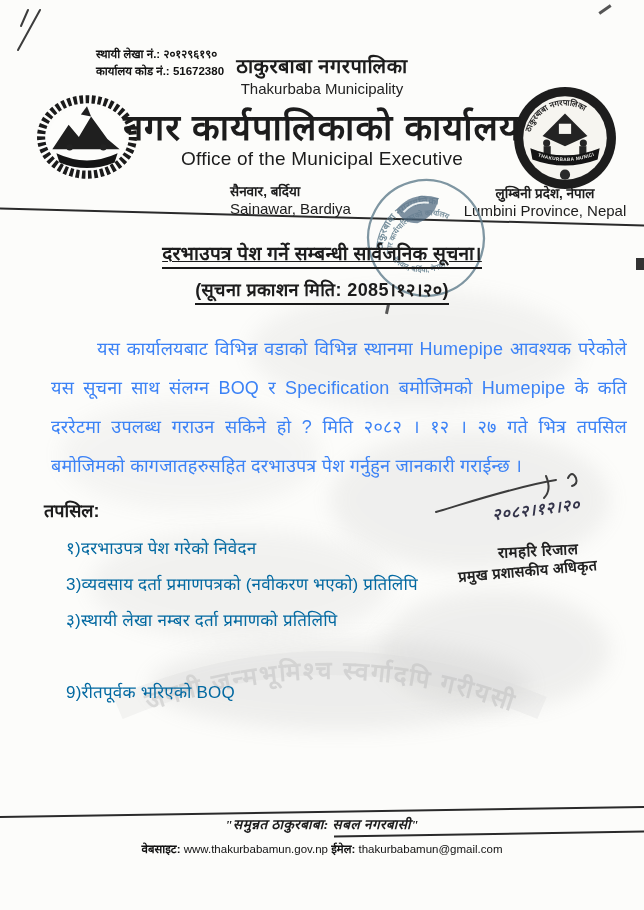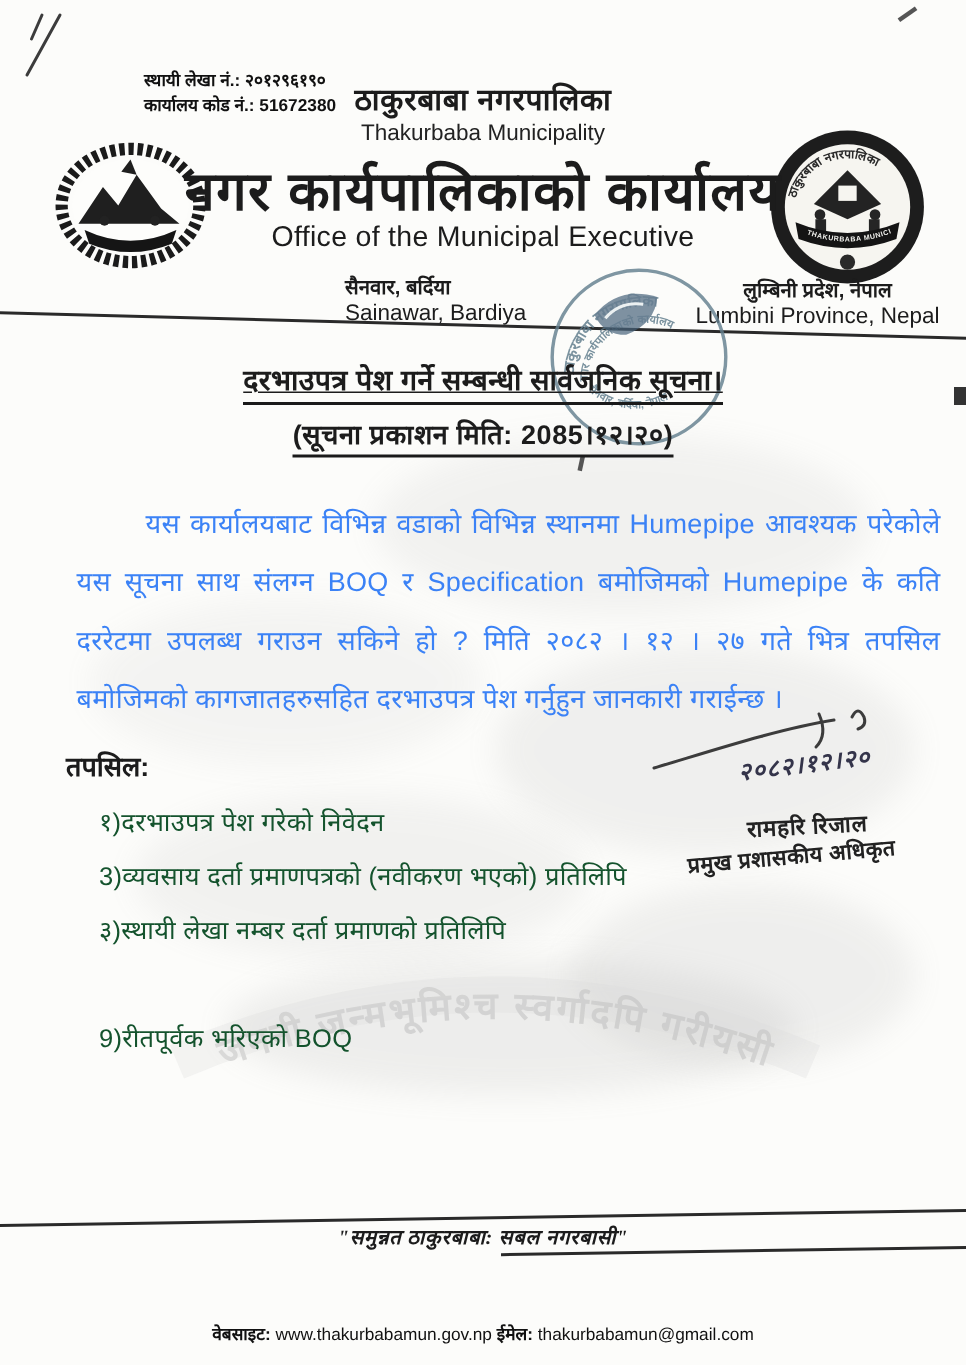--- a/index.html
+++ b/index.html
@@ -25,28 +25,28 @@
   
   .title-line{font-size:19px;font-weight:bold;border-bottom:2.5px solid #1a1a1a;padding-bottom:3px;letter-spacing:.3px;text-decoration:underline;}
   .subtitle-line{font-size:18px;font-weight:bold;border-bottom:2.5px solid #1a1a1a;padding-bottom:3px;letter-spacing:.4px;}
   .center-wrap{left:0;width:644px;text-align:center;}
   
   .body-par{
     left:38px;width:576px;font-size:18px;line-height:39px;
     text-align:justify;text-indent:46px;letter-spacing:.2px;color:#3b82f6;margin-left:13px;
   }
   .tapasil{font-size:18px;font-weight:bold;}
-  .list-item{font-size:17px;color:#14532d;letter-spacing:.2px;}
+  .list-item{font-size:17px;color:#0369a1;letter-spacing:.2px;}
   
   .sig-date{font-size:16px;font-weight:bold;font-style:italic;color:#34344a;letter-spacing:1px;}
   .sig-name{font-size:15px;font-weight:bold;color:#222;letter-spacing:.5px;}
   .sig-title{font-size:14.5px;font-weight:bold;color:#222;letter-spacing:.3px;}
   
   .slogan{font-family:"Liberation Serif","DejaVu Serif",serif;font-style:italic;font-weight:bold;font-size:13.5px;letter-spacing:.5px;}
-  .weblineseg{font-size:11.5px;color:#111;margin-top:40px;}
+  .weblineseg{font-size:11.5px;color:#111;}
   .weblineseg .lbl{font-weight:bold;}
   .stamp{opacity:.82;}
   .pen{stroke:#3c3c3c;stroke-width:2;fill:none;stroke-linecap:round;}
 </style>
 </head>
 <body>
 
 <div class="page">
 
   <div class="blob" style="left:250px;top:290px;width:330px;height:120px;opacity:.10;"></div>

